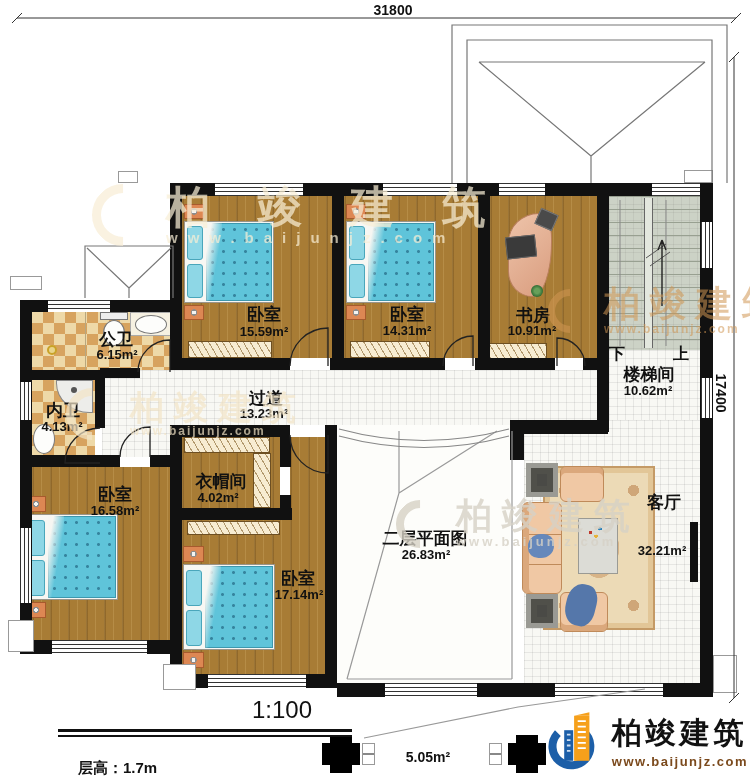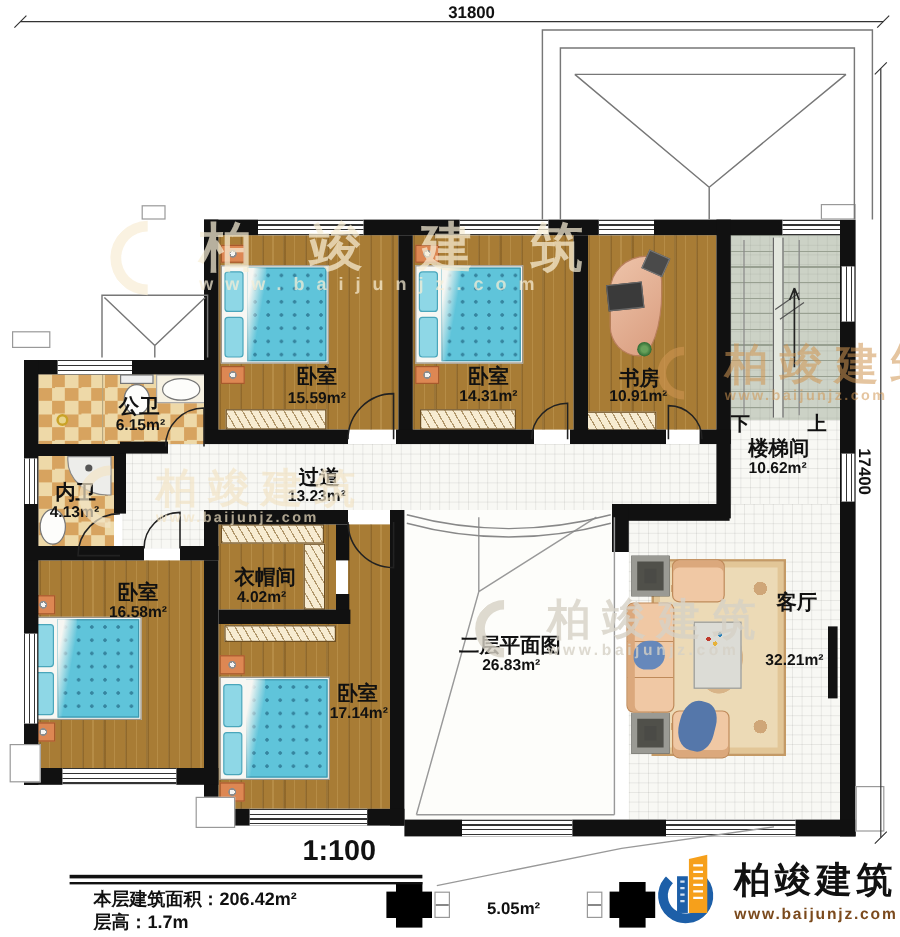--- a/index.html
+++ b/index.html
@@ -265,24 +265,23 @@
     <div class="abs" style="left:0;top:8px;width:38px;height:22px;background:#000;"></div>
     <div class="abs" style="left:8px;top:0;width:22px;height:38px;background:#000;"></div>
   </div>
   <div class="outline" style="left:362px;top:743px;width:13px;height:22px;background-image:linear-gradient(to bottom,transparent 9px,#888 9px,#888 11px,transparent 11px);"></div>
   <div class="abs" style="left:508px;top:735px;width:38px;height:38px;">
     <div class="abs" style="left:0;top:8px;width:38px;height:22px;background:#000;"></div>
     <div class="abs" style="left:8px;top:0;width:22px;height:38px;background:#000;"></div>
   </div>
   <div class="outline" style="left:489px;top:743px;width:13px;height:22px;background-image:linear-gradient(to bottom,transparent 9px,#888 9px,#888 11px,transparent 11px);"></div>
 
-  <div class="abs" style="left:252px;top:696px;font-size:24px;font-weight:700;">1:100</div>
+  <div class="abs" style="left:252px;top:696px;font-size:24px;font-weight:400;">1:100</div>
   <div class="abs" style="left:58px;top:729px;width:294px;height:3px;background:#111;"></div>
   <div class="abs" style="left:58px;top:735px;width:294px;height:1.5px;background:#111;"></div>
-  <div class="abs" style="left:78px;top:740px;font-size:15px;font-weight:600;">本层建筑面积：206.42m²</div>
   <div class="abs" style="left:78px;top:759px;font-size:15px;font-weight:600;">层高：1.7m</div>
 
   <div class="abs" style="left:548px;top:702px;width:200px;height:78px;display:flex;align-items:center;gap:8px;">
     <svg width="62" height="68" viewBox="0 0 62 68">
       <circle cx="26" cy="40" r="21" fill="none" stroke="#1d5fa8" stroke-width="9" stroke-dasharray="100 32" transform="rotate(-50 26 40)"></circle>
       <rect x="29" y="6" width="17" height="50" fill="#f6a01b"></rect>
       <polygon points="29,6 46,2 46,6" fill="#f6a01b"></polygon>
       <rect x="18" y="22" width="10" height="34" fill="#1d5fa8"></rect>
       <g stroke="#fff" stroke-width="2">
         <path d="M33,12 L42,12 M33,18 L42,18 M33,24 L42,24 M33,30 L42,30 M33,36 L42,36 M33,42 L42,42"></path>

